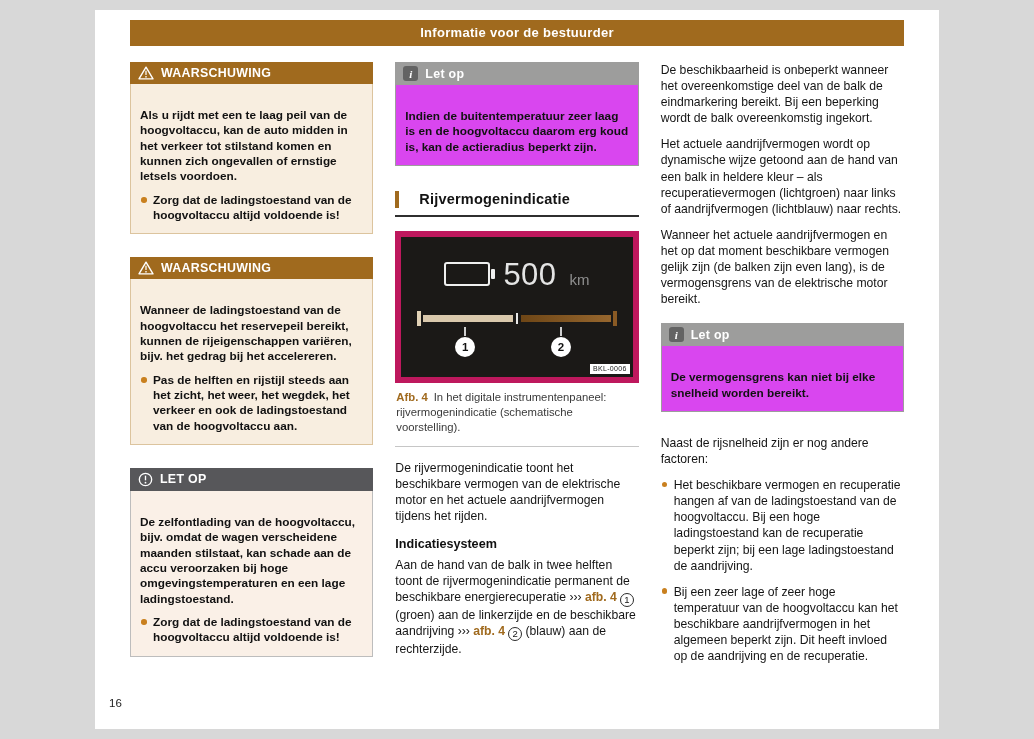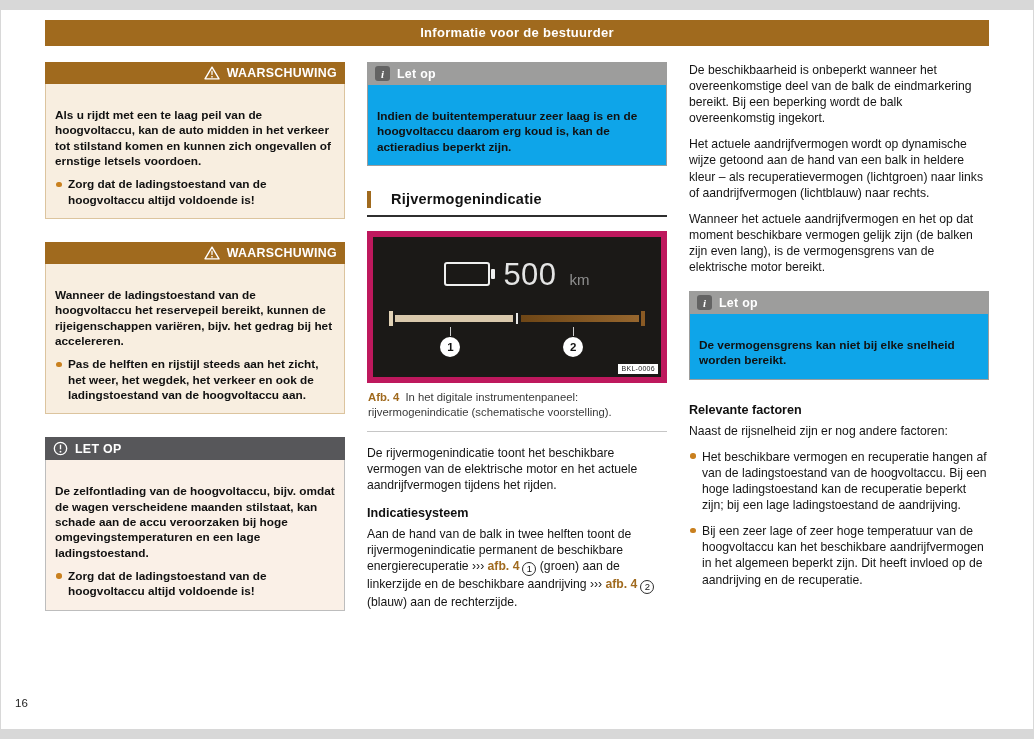--- a/index.html
+++ b/index.html
@@ -5,51 +5,51 @@
   * { box-sizing: border-box; margin: 0; padding: 0; }
   html,body { width:1034px; height:739px; }
   body {
     background:#d8d8d8;
     font-family:"Liberation Sans", sans-serif;
     color:#151515;
     -webkit-font-smoothing:antialiased;
   }
   .page {
     position:relative;
-    width:1032px; height:719px;
+    width:844px; height:719px;
     margin:10px auto;
     background:#ffffff;
-    padding:10px 44px 0;
+    padding:10px 35px 0;
   }
   .header-bar {
     background:#A06A1E; color:#fff;
     text-align:center; font-weight:bold; font-size:13px;
     letter-spacing:.3px; padding:5px 0 6px;
   }
   .columns {
     margin-top:16px;
     display:grid;
     grid-template-columns:1fr 1fr 1fr;
     column-gap:22px;
   }
 
   
   .adm { margin-bottom:23px; }
   .adm-header { display:flex; align-items:center; gap:7px; padding:4px 8px; }
-  .warning .adm-header { background:#A06A1E;justify-content:flex-end; }
+  .warning .adm-header { background:#A06A1E; }
   .caution .adm-header { background:#57575A; }
   .note    .adm-header { background:#9D9D9C; }
   .adm-title { color:#fff; font-weight:bold; font-size:12.4px; letter-spacing:.3px; }
   .adm-body {
     padding:8px 9px 10px;
     font-weight:bold; font-size:11.8px; line-height:1.3; color:#111;
   }
   .warning .adm-body { background:#F8EEE0; border:1px solid #DCC49E; border-top:none; }
   .caution .adm-body { background:#FAF0E7; border:1px solid #BDBDBD; border-top:none; }
-  .note    .adm-body { background:#0ea5e9; border:1px solid #9D9D9C; border-top:none; }
+  .note    .adm-body { background:#d946ef; border:1px solid #9D9D9C; border-top:none; }
   .adm-body p { margin:16px 0 8px; }
   .adm-body p:last-child { margin-bottom:0; }
 
   .bullets { list-style:none; }
   .bullets li { position:relative; padding-left:13px; margin-bottom:7px; }
   .bullets li:last-child { margin-bottom:0; }
   .bullets li::before {
     content:""; position:absolute; left:1px; top:4.5px;
     width:5.5px; height:5.5px; border-radius:50%; background:#C9801F;
   }
@@ -271,21 +271,20 @@
       <section class="adm note" style="margin-top:16px;">
         <div class="adm-header">
           <span class="note-icon">i</span>
           <span class="adm-title">Let op</span>
         </div>
         <div class="adm-body">
           <p>De vermogensgrens kan niet bij elke snelheid worden bereikt.</p>
         </div>
       </section>
 
-      <h3 class="subheading">Relevante factoren</h3>
 
       <p class="para">Naast de rijsnelheid zijn er nog andere factoren:</p>
 
       <ul class="bullets content-bullets">
         <li>Het beschikbare vermogen en recuperatie hangen af van de ladingstoestand van de hoogvoltaccu. Bij een hoge ladingstoestand kan de recuperatie beperkt zijn; bij een lage ladingstoestand de aandrijving.</li>
         <li>Bij een zeer lage of zeer hoge temperatuur van de hoogvoltaccu kan het beschikbare aandrijfvermogen in het algemeen beperkt zijn. Dit heeft invloed op de aandrijving en de recuperatie.</li>
       </ul>
 
     </div>
 

